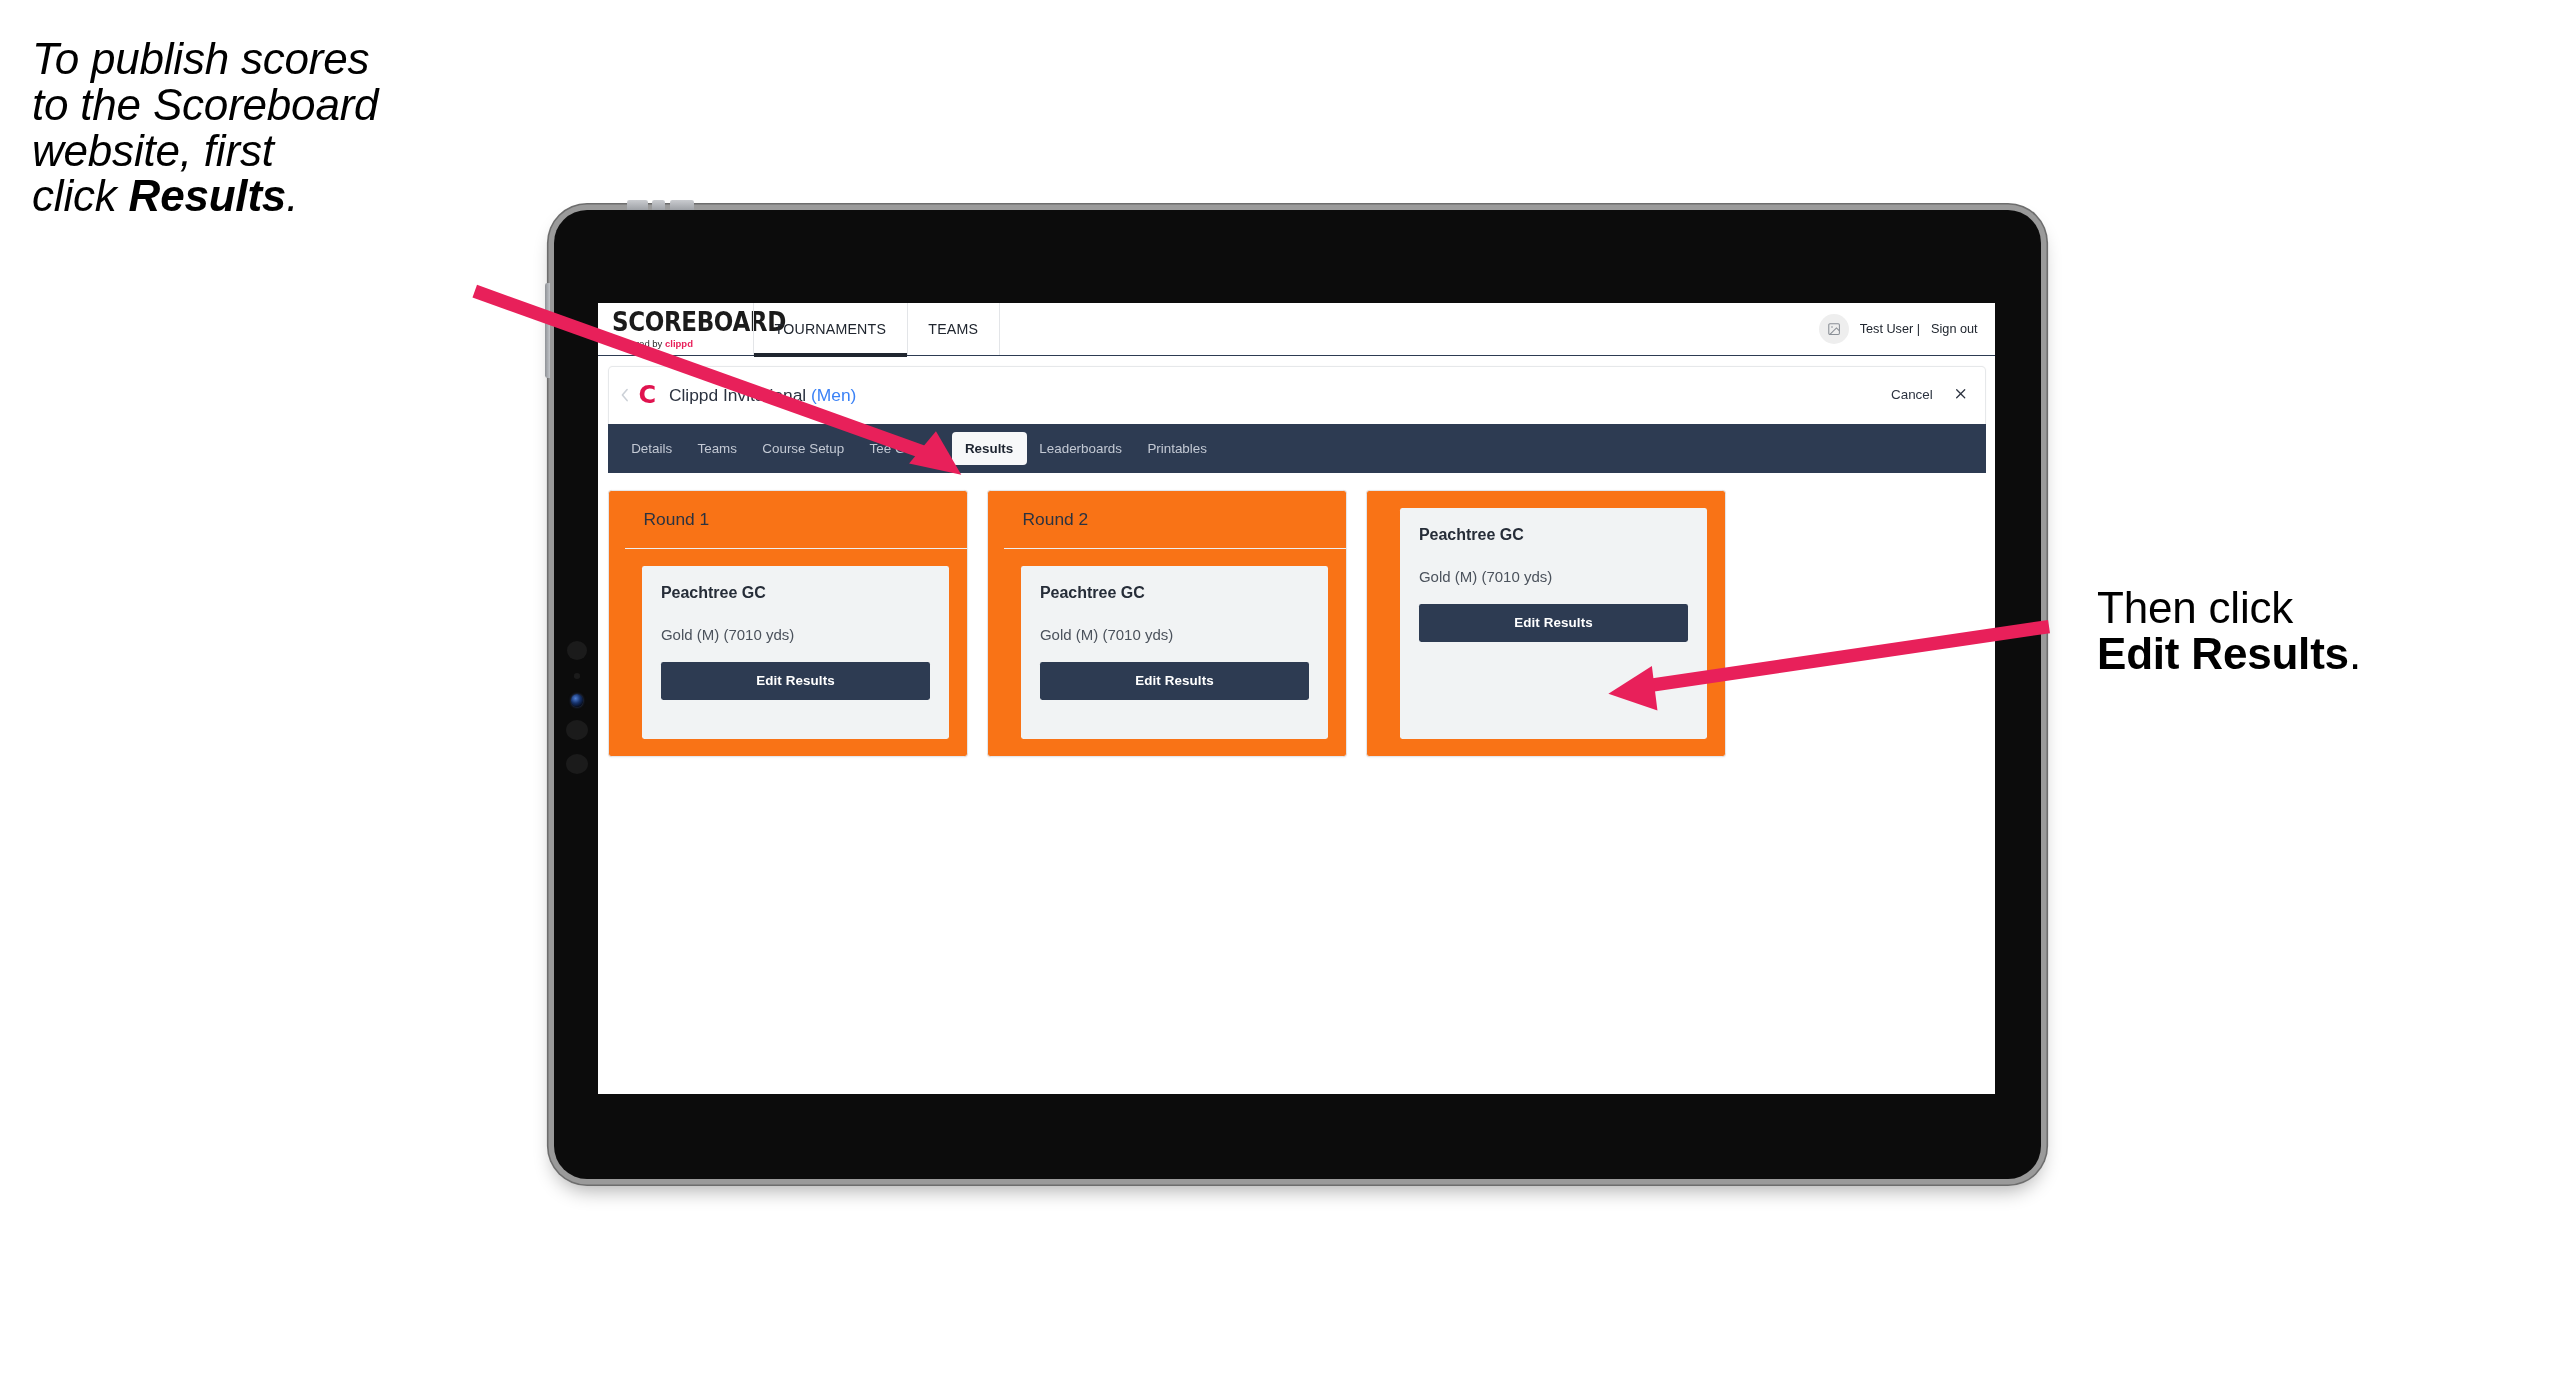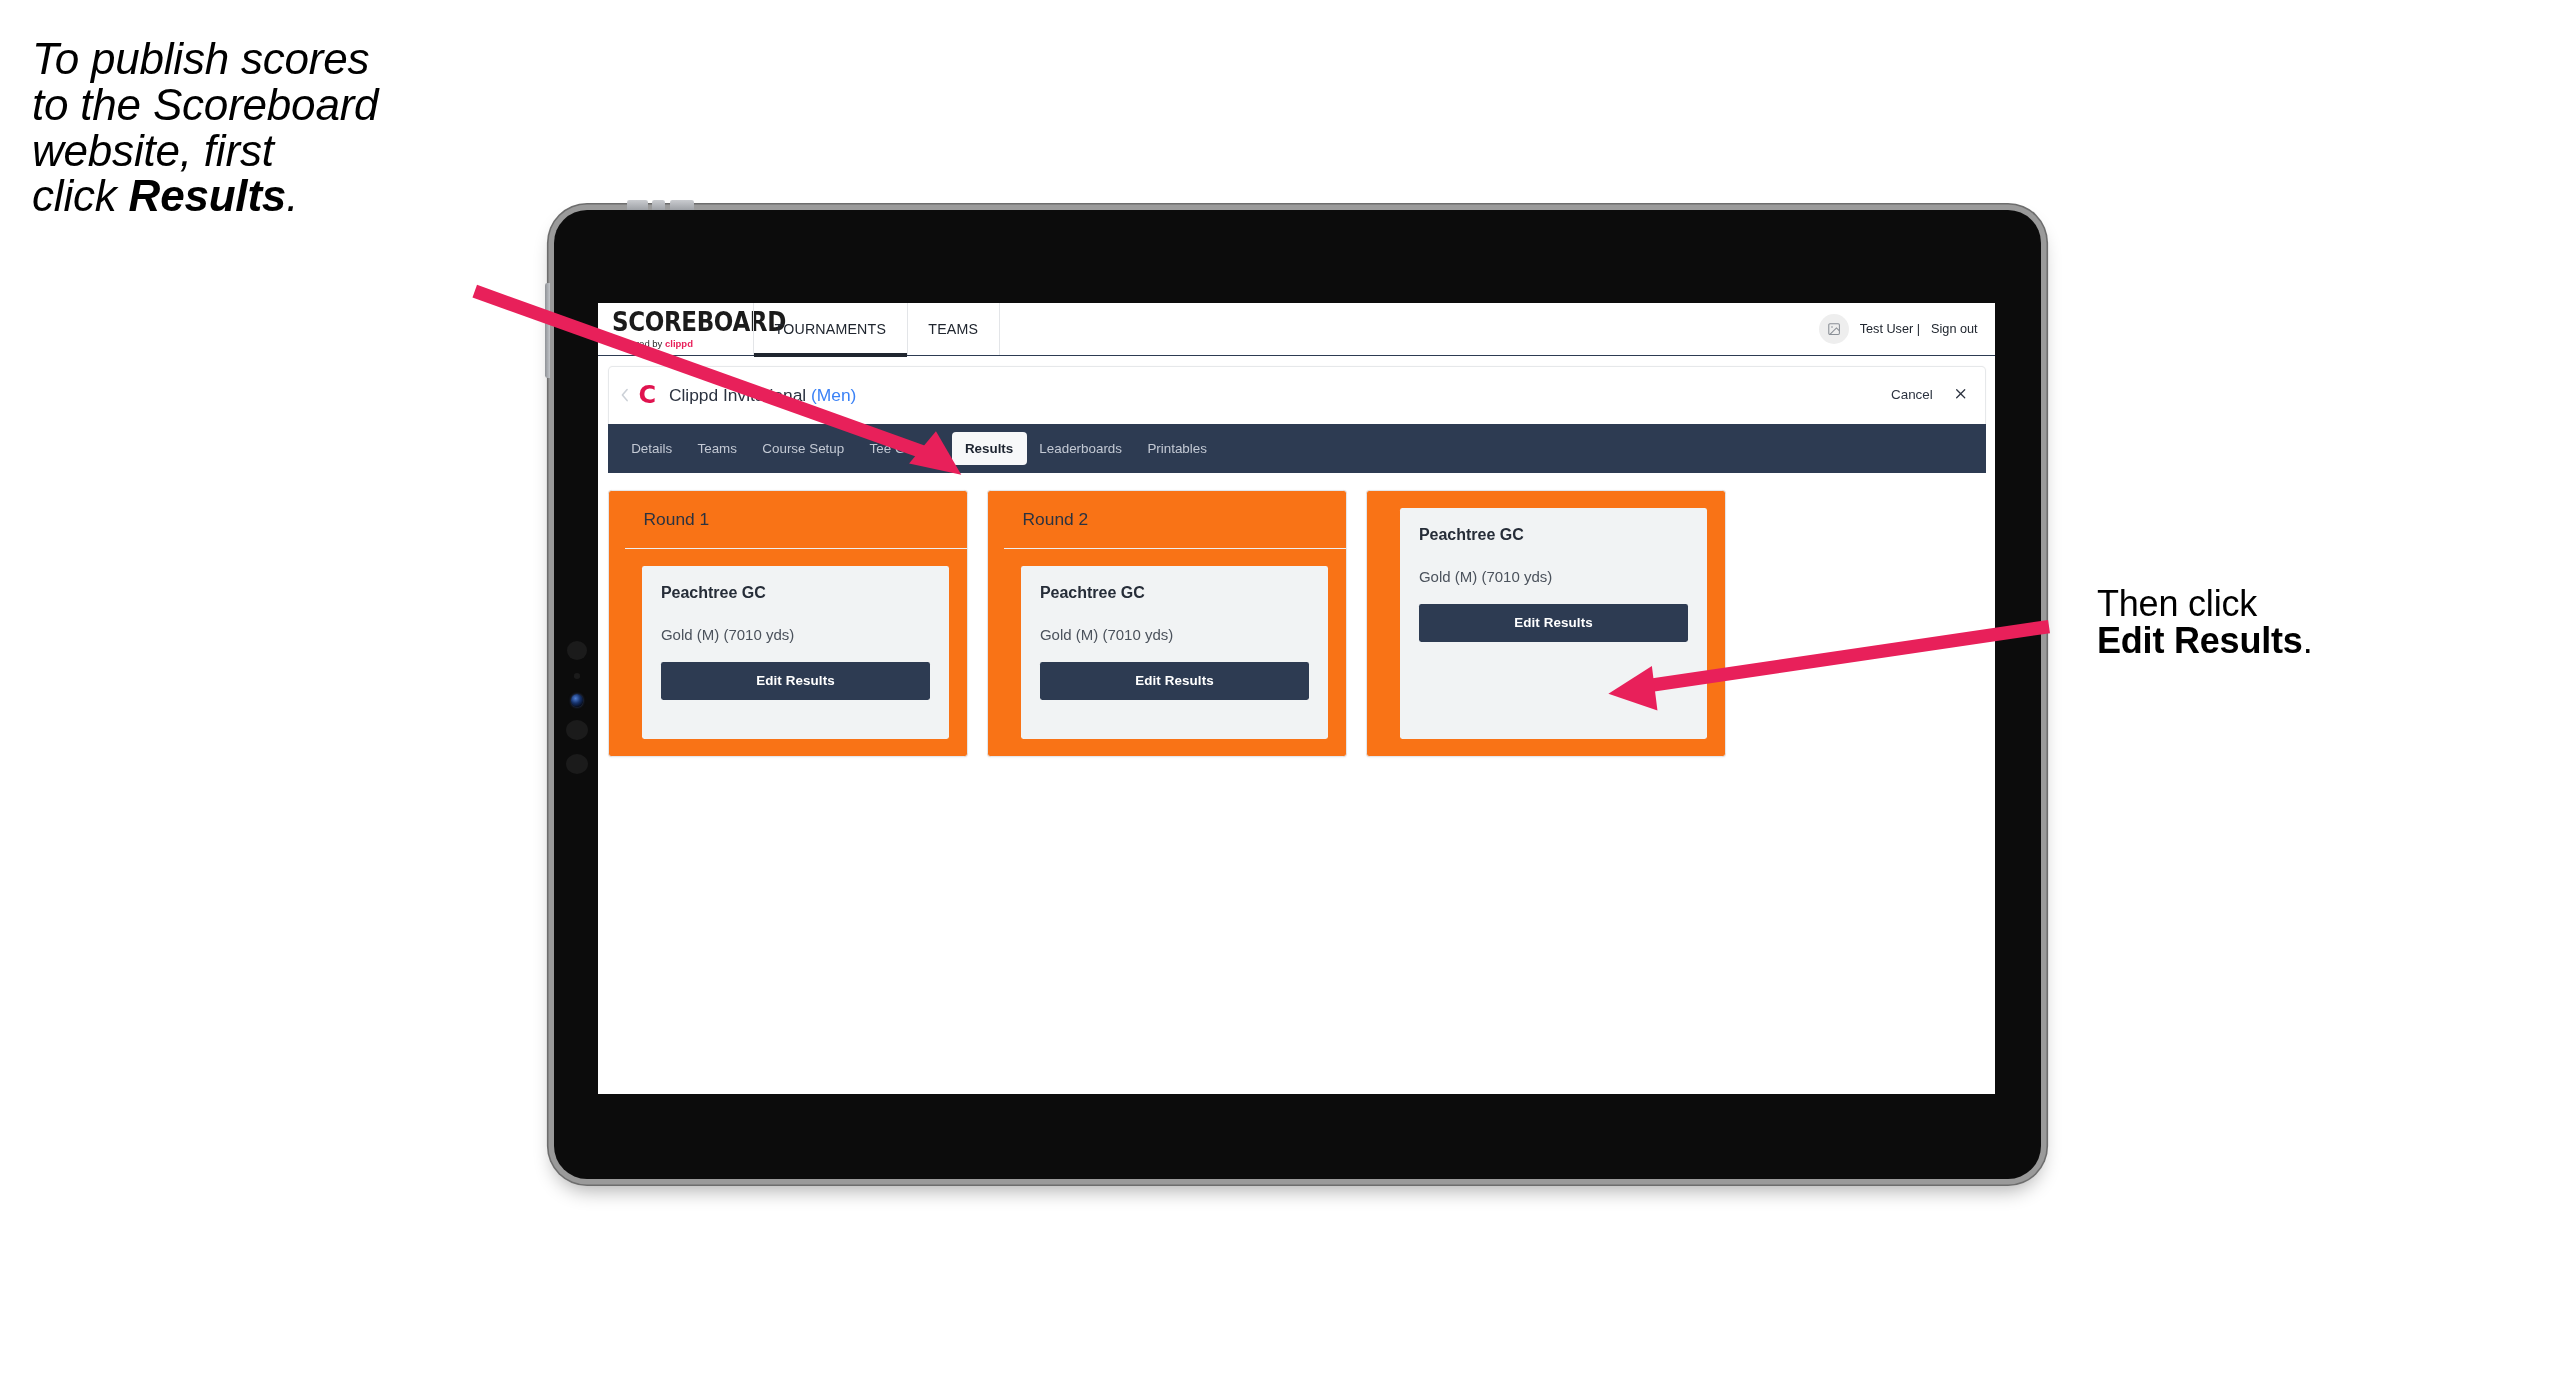--- a/index.html
+++ b/index.html
@@ -25,21 +25,21 @@
   #annot-left {
     left: 32px; top: 36px;
     width: 506px;
     font-size: 44px;
     line-height: 1.04;
     font-style: italic;
   }
   #annot-right {
     left: 2097px; top: 585px;
     width: 443px;
-    font-size: 36px;
+    font-size: 44px;
     line-height: 1.04;
   }
   .annot b { font-weight: 700; }
 
   
   #arrows {
     position: absolute; left: 0; top: 0;
     width: 2576px; height: 1386px;
     pointer-events: none;
     z-index: 60;

